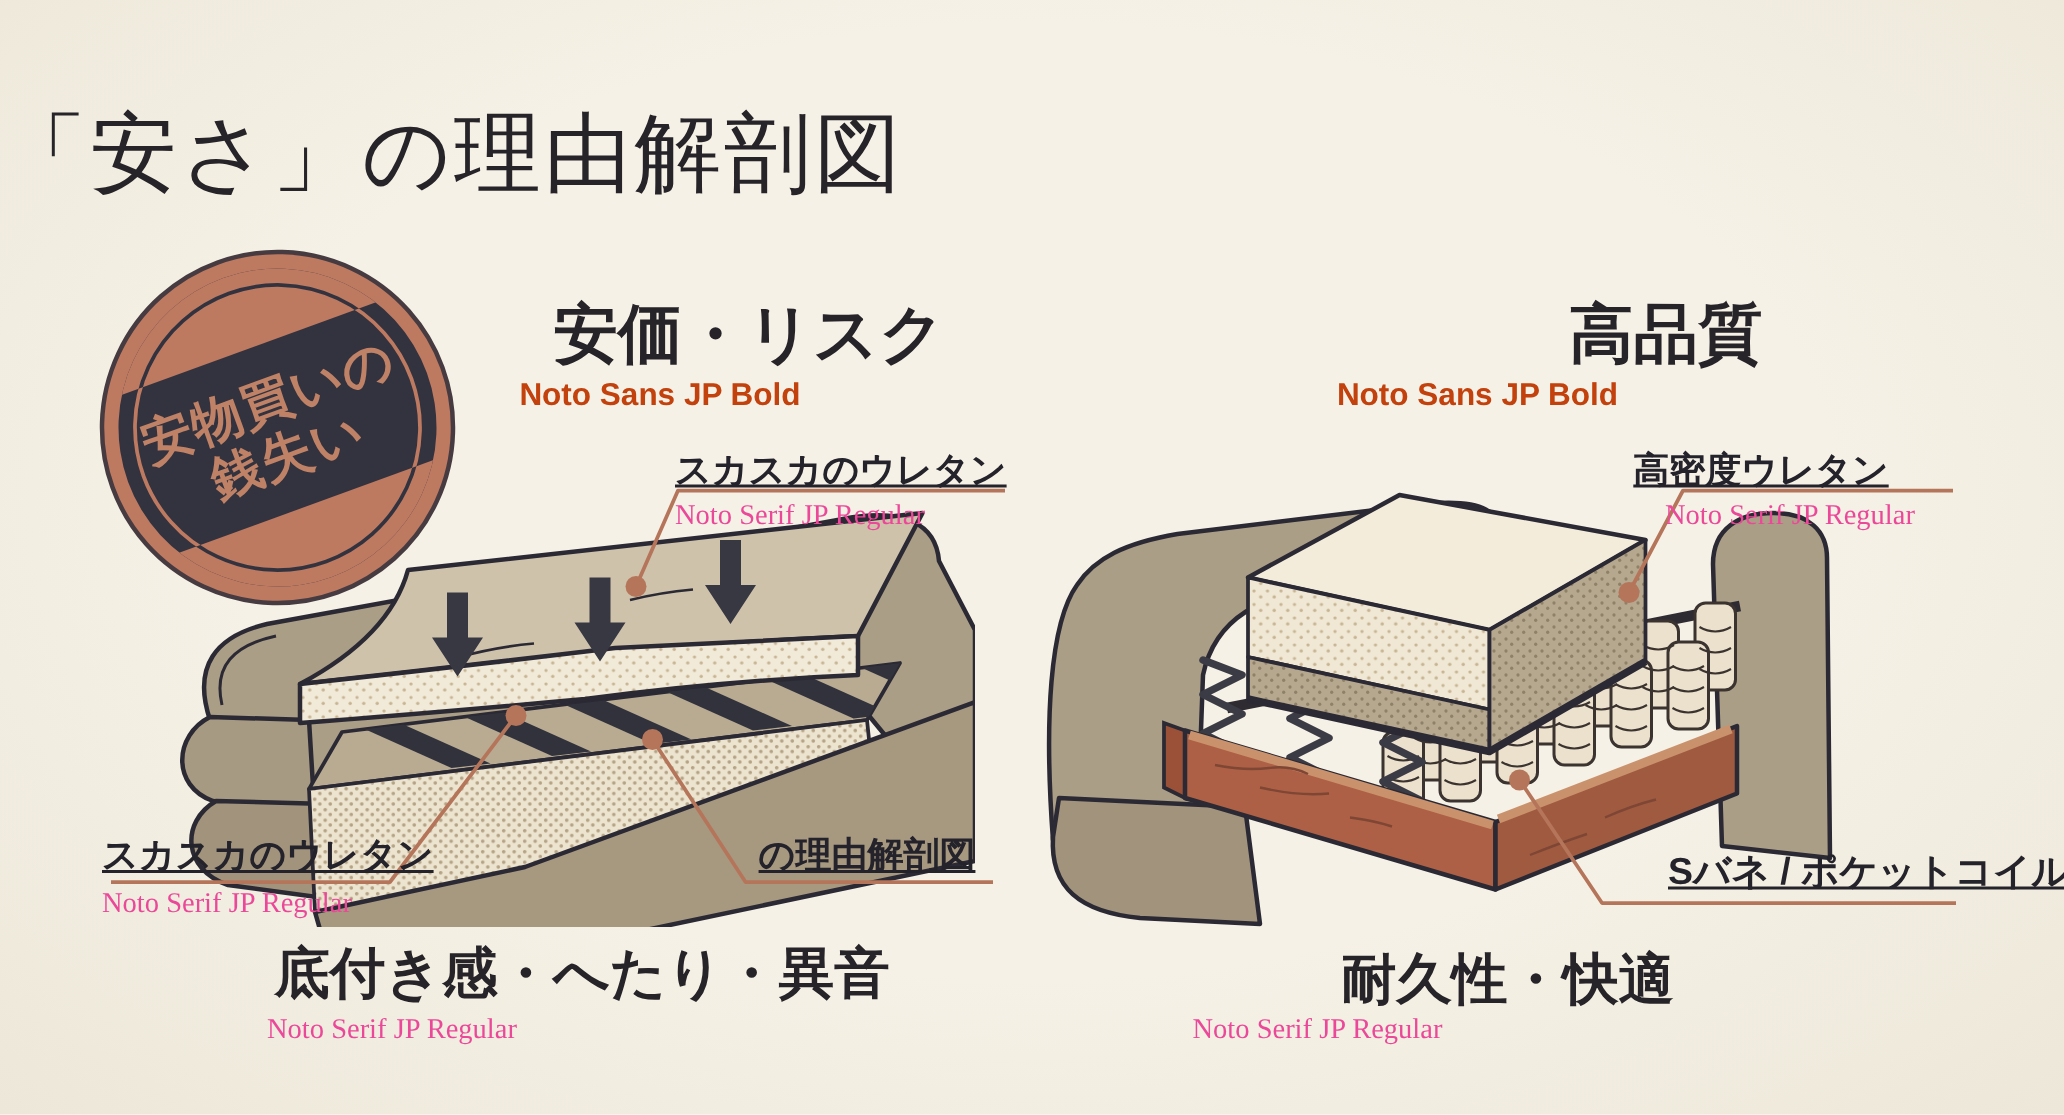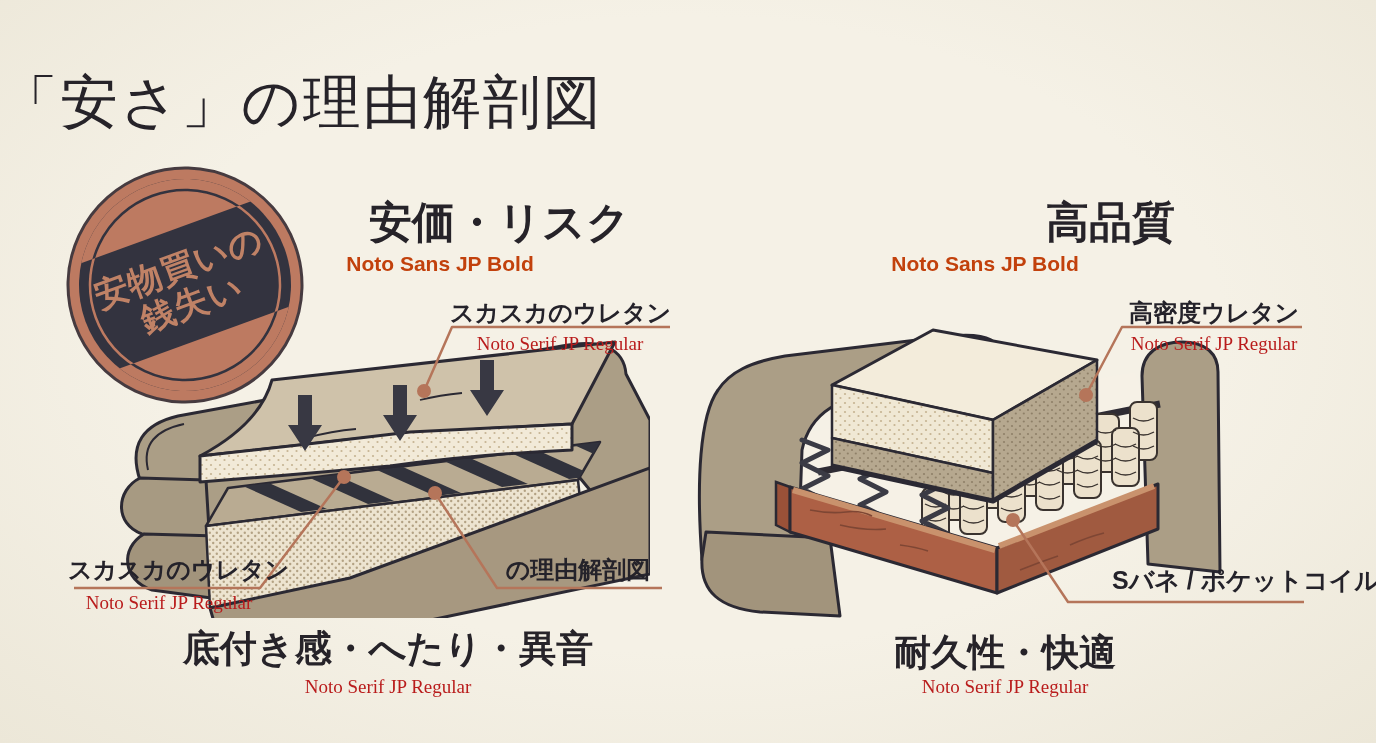--- a/index.html
+++ b/index.html
@@ -10,22 +10,22 @@
   }
   .abs{position:absolute;}
   .txt{white-space:nowrap;}
   #title{
     left:0;top:64px;width:1376px;text-align:left;
     font-size:58px;font-weight:400;letter-spacing:2px;color:#262329;z-index:5;
   }
   .col-heading{font-size:43px;font-weight:800;text-align:right;color:#262329;z-index:5;}
   .font-note-sans{font-size:21px;font-weight:700;text-align:center;color:#c2410c;z-index:5;}
   .font-note-serif{font-family:"Liberation Serif", serif;font-size:19px;font-weight:400;
-    text-align:center;color:#b91c1c;z-index:5;}
-  .callout-label{font-size:24px;font-weight:700;text-align:center;color:#24222a;z-index:5;}
+    color:#ec4899;z-index:5;}
+  .callout-label{font-size:24px;font-weight:700;text-align:center;color:#24222a;z-index:5;text-decoration:underline;}
   .footer-heading{font-size:37px;font-weight:800;text-align:center;color:#262329;z-index:5;}
   svg{display:block;}
   .illu{z-index:1;}
   #leader-overlay{left:0;top:0;z-index:3;pointer-events:none;}
   #badge{left:62px;top:162px;z-index:4;}
   svg text{font-family:"Liberation Sans", sans-serif;}
 </style>
 </head>
 <body>
 
@@ -223,21 +223,21 @@
 </svg>
 
 <div class="abs txt callout-label" style="left:450px;top:297px;width:220px;">スカスカのウレタン</div>
 <div class="abs txt font-note-serif" style="left:450px;top:333px;width:220px;">Noto Serif JP Regular</div>
 
 <div class="abs txt callout-label" style="left:68px;top:554px;width:202px;">スカスカのウレタン</div>
 <div class="abs txt font-note-serif" style="left:68px;top:592px;width:202px;">Noto Serif JP Regular</div>
 
 <div class="abs txt callout-label" style="left:488px;top:554px;width:180px;">の理由解剖図</div>
 
-<div class="abs txt callout-label" style="left:1122px;top:297px;width:184px;">高密度ウレタン</div>
+<div class="abs txt callout-label" style="left:1082px;top:297px;width:184px;">高密度ウレタン</div>
 <div class="abs txt font-note-serif" style="left:1110px;top:333px;width:208px;">Noto Serif JP Regular</div>
 
 <div class="abs txt callout-label" style="left:1112px;top:564px;width:255px;font-size:25px;">Sバネ / ポケットコイル</div>
 
 <div class="abs txt footer-heading" style="left:178px;top:624px;width:420px;">底付き感・へたり・異音</div>
 <div class="abs txt font-note-serif" style="left:178px;top:676px;width:420px;">Noto Serif JP Regular</div>
 
 <div class="abs txt footer-heading" style="left:795px;top:628px;width:420px;">耐久性・快適</div>
 <div class="abs txt font-note-serif" style="left:795px;top:676px;width:420px;">Noto Serif JP Regular</div>
 

